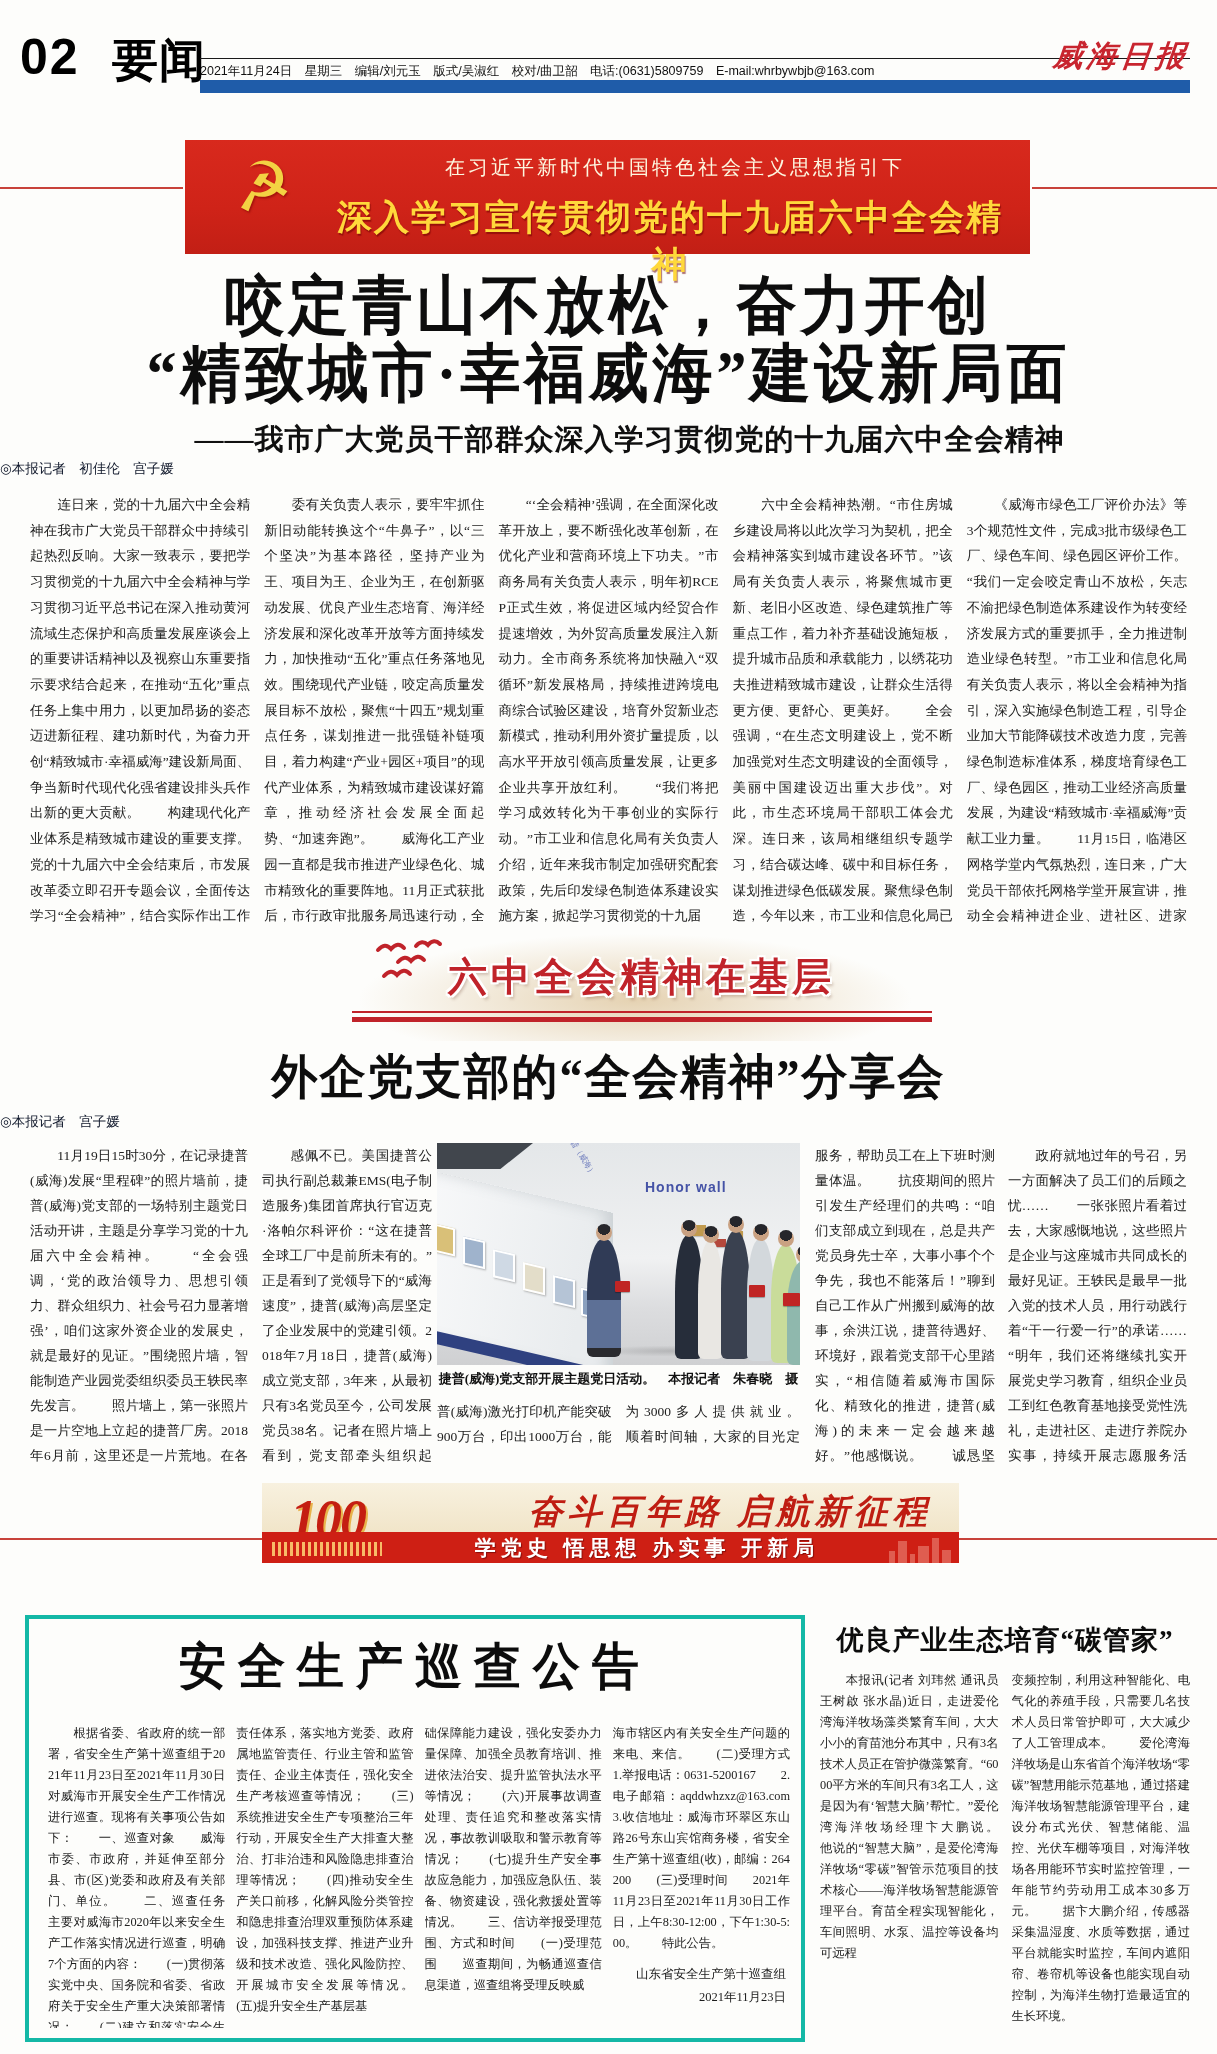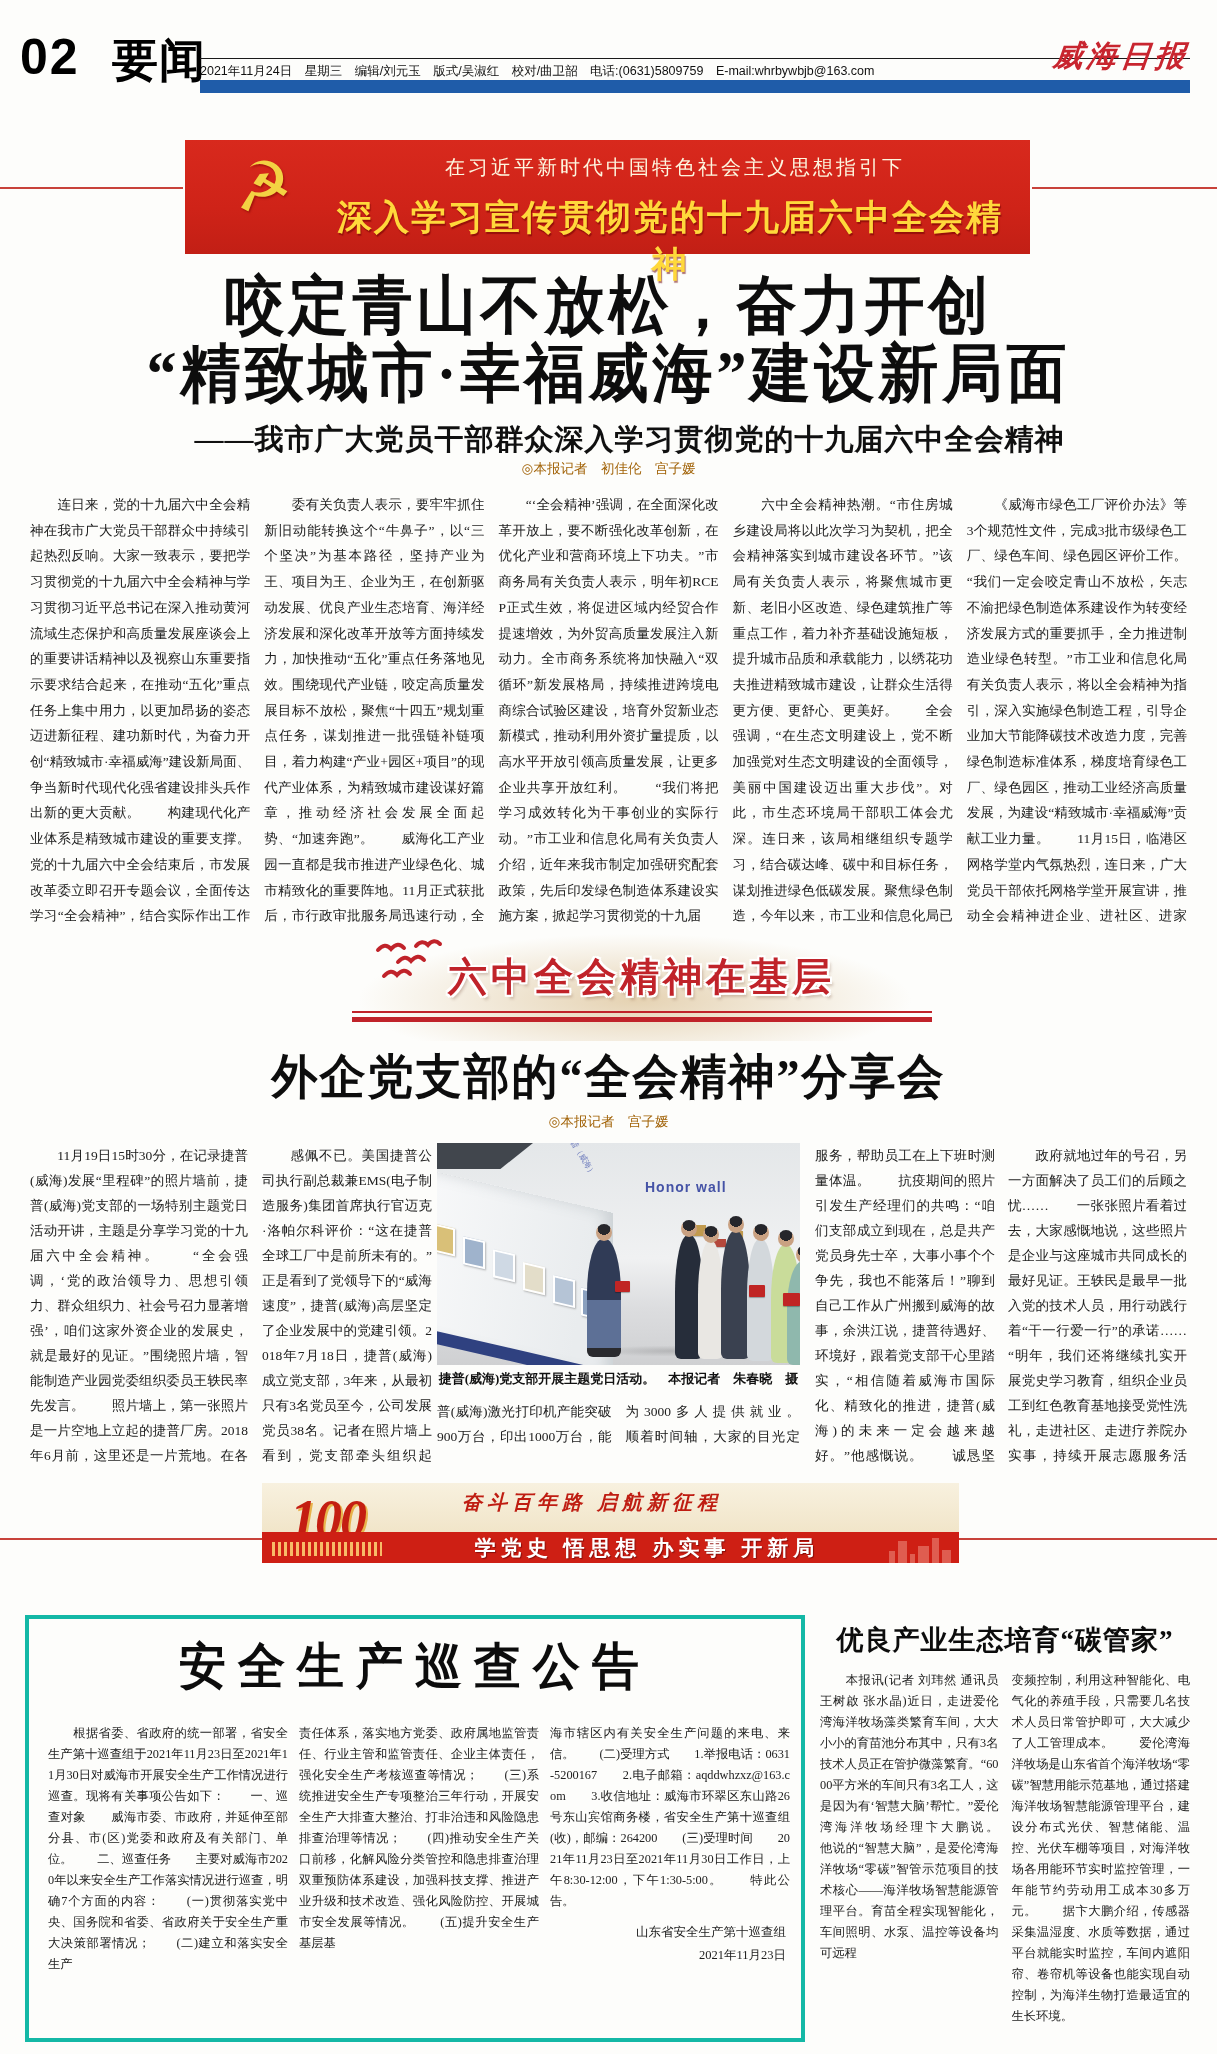--- a/index.html
+++ b/index.html
@@ -35,21 +35,21 @@
            text-shadow:1px 2px 1px rgba(110,0,0,.55); }
   .tb-ruleL { position:absolute; left:0; top:187px; width:183px; height:2px; background:#c8423a; }
   .tb-ruleR { position:absolute; left:1032px; top:187px; width:185px; height:2px; background:#c8423a; }
 
   
   .h1a,.h1b { position:absolute; left:0; width:1217px; text-align:center; font-weight:900;
               font-size:60px; letter-spacing:4px; color:#0d0d0d; transform:scaleY(1.06); }
   .h1a { top:266px; } .h1b { top:334px; }
   .h1sub { position:absolute; left:0; top:420px; width:1217px; text-align:center;
            font-size:29px; font-weight:900; color:#101010; letter-spacing:1px;margin-left:21px;}
-  .byline { position:absolute; width:1217px; left:0; text-align:center; font-size:13.5px; color:#a16207; }
+  .byline { position:absolute; width:1217px; left:0; text-align:left; font-size:13.5px; color:#0f172a; }
   .lead-cols { position:absolute; left:30px; top:492px; width:1157px; height:437px; display:flex; gap:14px; }
   .lead-col { flex:1; font-size:13.5px; line-height:25.7px; height:437px; }
 
   
   .bl-wash { position:absolute; left:315px; top:933px; width:640px; height:108px;
              background:radial-gradient(60% 85% at 50% 62%, #e5d2b2 0%, rgba(229,210,178,0) 72%); }
   .bl-label { position:absolute; left:448px; top:950px; font-size:39px; font-weight:900; color:#c0232a;
               letter-spacing:4px; font-family:"Liberation Sans",sans-serif;
               text-shadow:-2px 0 #fff,2px 0 #fff,0 -2px #fff,0 2px #fff,-2px -2px #fff,2px 2px #fff,-2px 2px #fff,2px -2px #fff,3px 4px 3px rgba(90,40,20,.25); }
   .bl-rule1 { position:absolute; left:352px; top:1011px; width:580px; height:2px; background:#c0232a; }
@@ -92,21 +92,21 @@
 
   
   .cb { position:absolute; left:262px; top:1483px; width:697px; height:80px; }
   .cb-top { position:absolute; inset:0 0 31px 0; background:linear-gradient(180deg,#f8f1df,#f1e5c9); }
   .cb-red { position:absolute; left:0; bottom:0; width:100%; height:31px; background:#ce1f14; overflow:hidden; }
   .cb-100 { position:absolute; left:28px; top:8px; font-size:54px; font-weight:900; font-style:italic;
             color:#c41e12; letter-spacing:-2px; text-shadow:2px 2px 0 #e8b34b; line-height:56px;}
   .cb-100marks { position:absolute; left:30px; top:56px; width:96px; height:9px;
                  background:repeating-linear-gradient(90deg,#c41e12 0 2px,transparent 2px 4px);
                  box-shadow:0 6px 0 -3px #c41e12; opacity:.8; }
-  .cb-callig { position:absolute; left:200px; top:6px; width:470px; text-align:left; font-size:20px;
+  .cb-callig { position:absolute; left:200px; top:6px; width:470px; text-align:right; font-size:34px;
                font-weight:900; font-style:italic; color:#bf1d12; letter-spacing:5px; }
   .cb-line2 { position:absolute; left:150px; top:2px; width:470px; text-align:center; font-size:21px; font-weight:900;
               color:#fff; letter-spacing:5px; font-family:"Liberation Sans",sans-serif;
               text-shadow:1px 1px 1px rgba(90,0,0,.6); }
   .cb-sky { position:absolute; right:8px; bottom:0; display:flex; align-items:flex-end; gap:3px; }
   .cb-sky i { display:block; background:#e2695a; opacity:.85; }
   .cb-gold { position:absolute; left:10px; bottom:7px; width:110px; height:14px;
              background:repeating-linear-gradient(90deg,rgba(255,214,118,.85) 0 3px,transparent 3px 6px); }
   .cb-ruleL { position:absolute; left:0; top:1538px; width:262px; height:2px; background:#c8423a; }
   .cb-ruleR { position:absolute; left:959px; top:1538px; width:258px; height:2px; background:#c8423a; }
@@ -228,20 +228,21 @@
           <i style="width:9px;height:13px;"></i>
       </div>
     </div>
   </div>
 
   <div class="nbox">
     <div class="nbox-h">安全生产巡查公告</div>
     <div class="nbox-cols">
       <div class="nbox-col jtext">　　根据省委、省政府的统一部署，省安全生产第十巡查组于2021年11月23日至2021年11月30日对威海市开展安全生产工作情况进行巡查。现将有关事项公告如下：　　一、巡查对象　　威海市委、市政府，并延伸至部分县、市(区)党委和政府及有关部门、单位。　　二、巡查任务　　主要对威海市2020年以来安全生产工作落实情况进行巡查，明确7个方面的内容：　　(一)贯彻落实党中央、国务院和省委、省政府关于安全生产重大决策部署情况；　　(二)建立和落实安全生产</div>
       <div class="nbox-col jtext">责任体系，落实地方党委、政府属地监管责任、行业主管和监管责任、企业主体责任，强化安全生产考核巡查等情况；　　(三)系统推进安全生产专项整治三年行动，开展安全生产大排查大整治、打非治违和风险隐患排查治理等情况；　　(四)推动安全生产关口前移，化解风险分类管控和隐患排查治理双重预防体系建设，加强科技支撑、推进产业升级和技术改造、强化风险防控、开展城市安全发展等情况。　　(五)提升安全生产基层基</div>
+      <div class="nbox-col jtext">础保障能力建设，强化安委办力量保障、加强全员教育培训、推进依法治安、提升监管执法水平等情况；　　(六)开展事故调查处理、责任追究和整改落实情况，事故教训吸取和警示教育等情况；　　(七)提升生产安全事故应急能力，加强应急队伍、装备、物资建设，强化救援处置等情况。　　三、信访举报受理范围、方式和时间　　(一)受理范围　　巡查期间，为畅通巡查信息渠道，巡查组将受理反映威</div>
       <div class="nbox-col">
         <div class="jtext" style="font-size:12.3px;line-height:21px;">海市辖区内有关安全生产问题的来电、来信。　　(二)受理方式　　1.举报电话：0631-5200167　　2.电子邮箱：aqddwhzxz@163.com　　3.收信地址：威海市环翠区东山路26号东山宾馆商务楼，省安全生产第十巡查组(收)，邮编：264200　　(三)受理时间　　2021年11月23日至2021年11月30日工作日，上午8:30-12:00，下午1:30-5:00。　　特此公告。</div>
         <div class="n-sign">山东省安全生产第十巡查组</div>
         <div class="n-sign" style="margin-top:2px;">2021年11月23日</div>
       </div>
     </div>
   </div>
 
   <div class="obox-h">优良产业生态培育“碳管家”</div>
   <div class="obox-cols">

